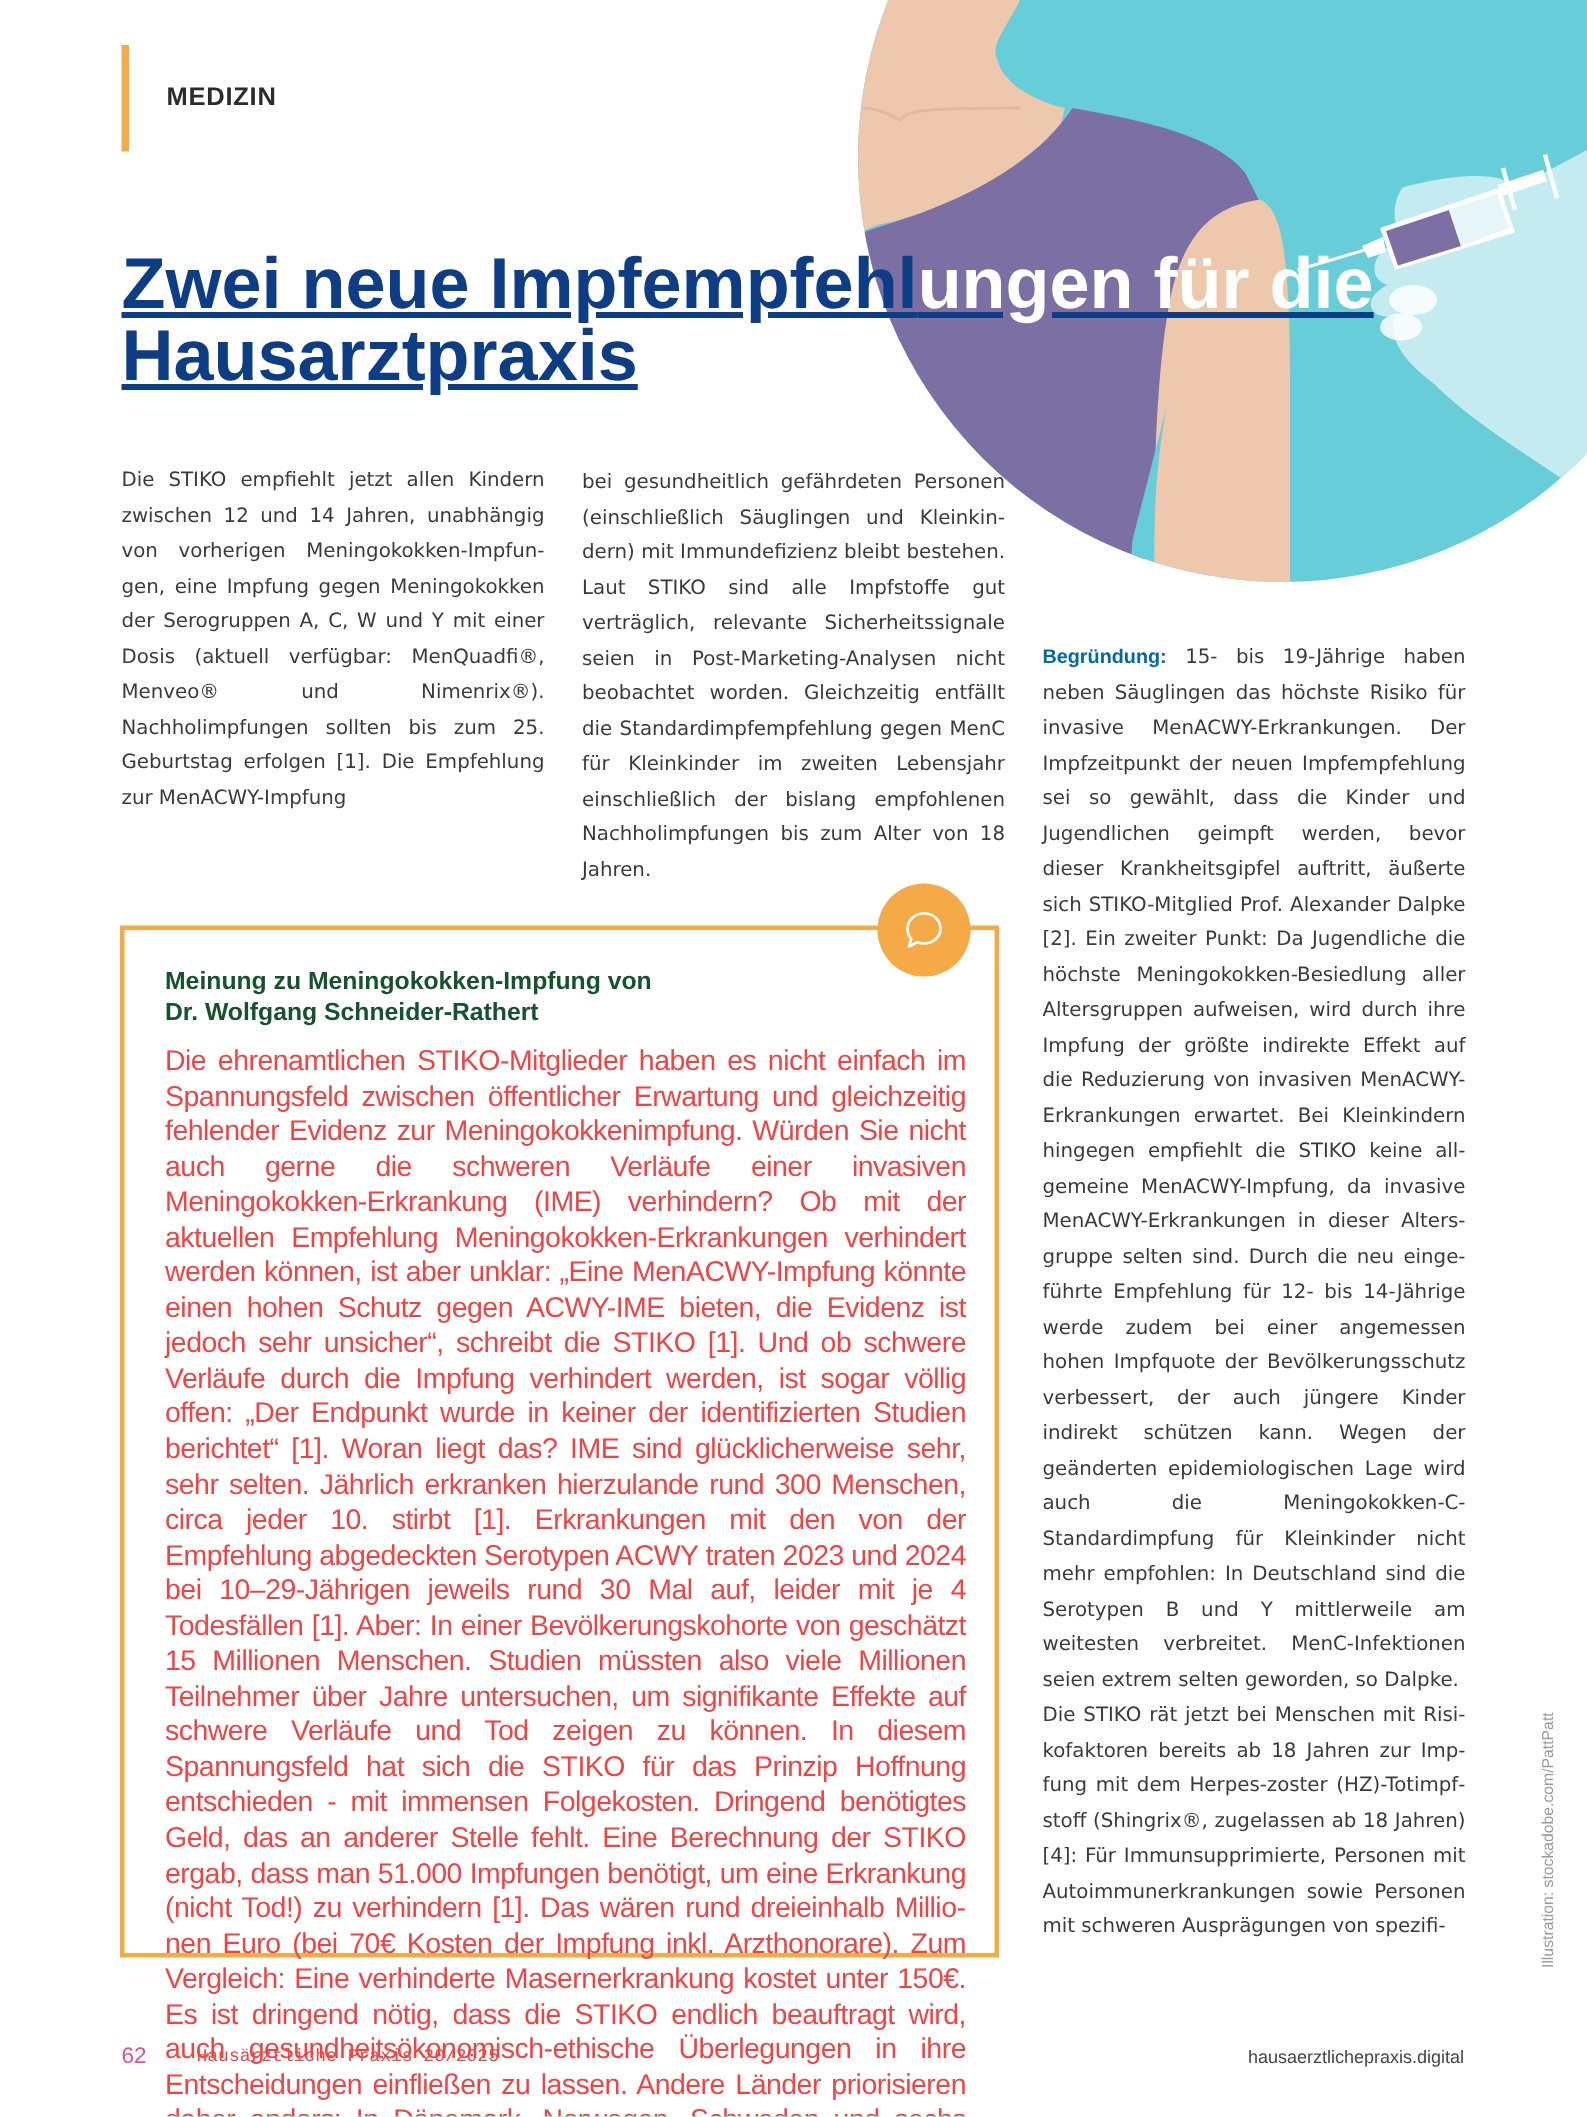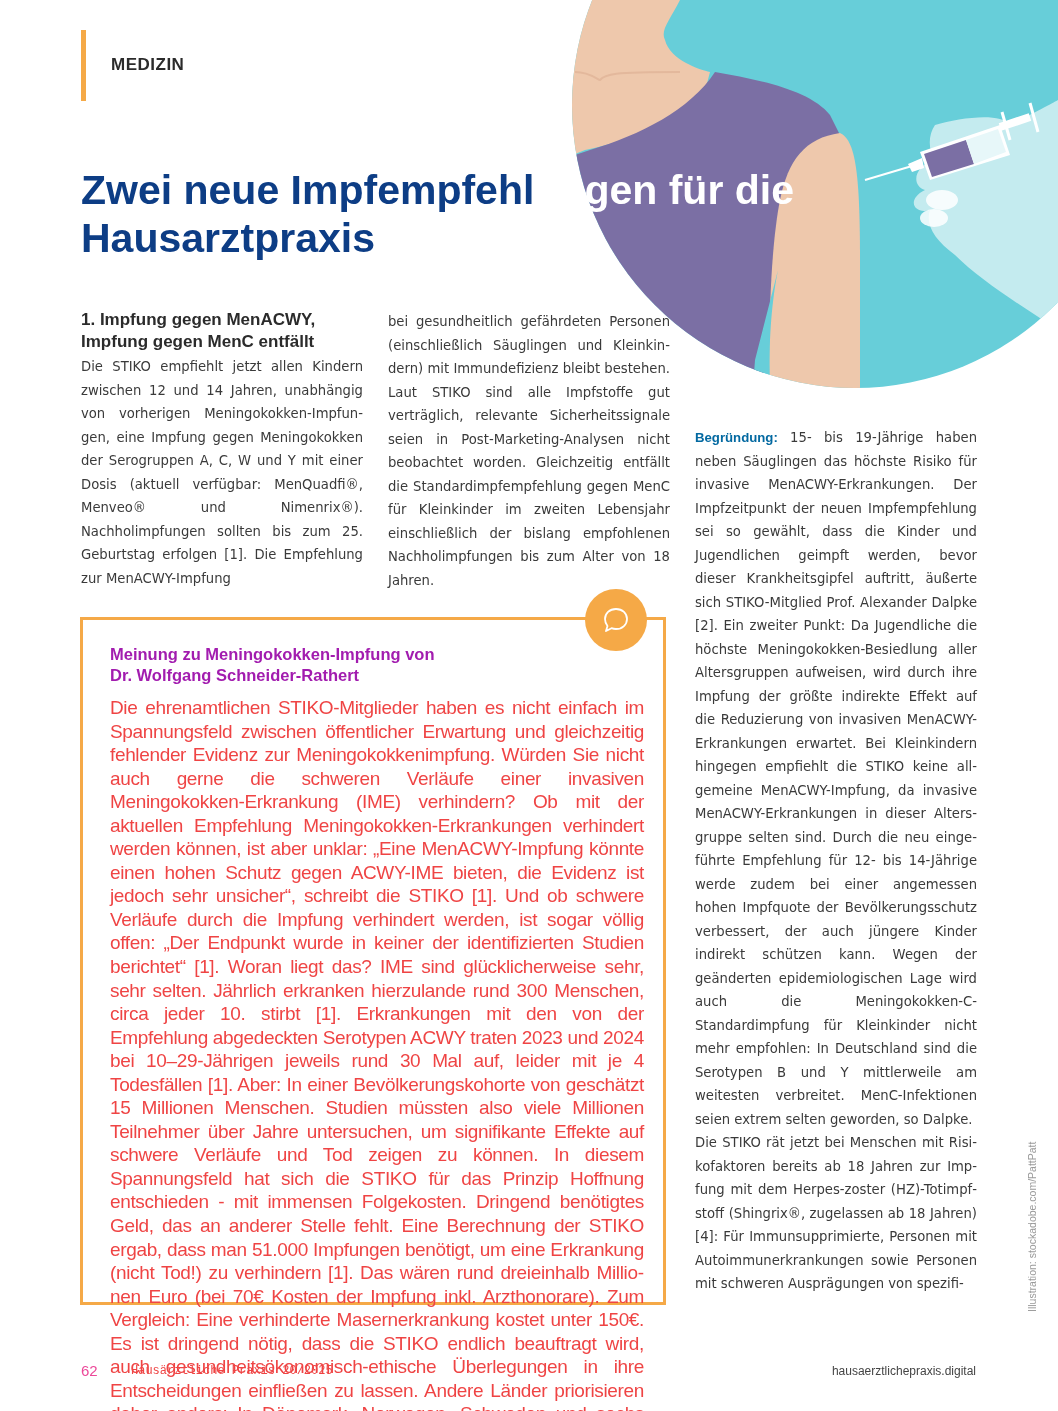--- a/index.html
+++ b/index.html
@@ -9,43 +9,43 @@
   
   .illu { position: absolute; left: 0; top: 0; width: 1058px; height: 400px; z-index: 0; }
 
   
   .section-bar { position: absolute; left: 81px; top: 30px; width: 5px; height: 71px; background: #f5a947; }
   .section-label { position: absolute; left: 111px; top: 55px; font-family: "Liberation Sans", sans-serif;
     font-weight: 700; font-size: 17px; letter-spacing: 0.5px; color: #2b2b2b; }
 
   
   .title { position: absolute; left: 81px; top: 166px; width: 900px; margin: 0; z-index: 2;
-    font-family: "Liberation Sans", sans-serif; font-weight: 700; font-size: 41px; line-height: 48px;
-    color: #0d3d85; }
+    font-family: "Liberation Sans", sans-serif; font-weight: 700; font-size: 48px; line-height: 48px;
+    color: #0d3d85; text-decoration: underline; }
   .title .w { color: #ffffff; }
 
   
   .col { position: absolute; font-family: "DejaVu Sans", sans-serif; font-size: 13.2px;
     line-height: 23.5px; color: #3a3a3a; text-align: justify; hyphens: manual; z-index: 2; }
   .col p { margin: 0; }
   .col1 { left: 81px; top: 309px; width: 282px; }
   .col2 { left: 388px; top: 310px; width: 282px; }
   .col3 { left: 695px; top: 426px; width: 282px; }
   .subhead { font-family: "Liberation Sans", sans-serif; font-weight: 700; font-size: 17px;
     line-height: 22px; color: #2b2b2b; margin: 0 0 2px 0; text-align: left; }
   .lead { font-family: "Liberation Sans", sans-serif; font-weight: 700; color: #0369a1; }
   .subhead2 { margin-top: 20px; }
 
   
   .box { position: absolute; left: 80px; top: 617px; width: 586px; height: 688px;
     border: 3px solid #f5a947; box-sizing: border-box; z-index: 2; background: #ffffff; }
   .box-badge { position: absolute; left: 585px; top: 589px; width: 62px; height: 62px;
     border-radius: 50%; background: #f5a947; z-index: 3; display: flex; align-items: center; justify-content: center; }
   .box-title { position: absolute; left: 27px; top: 24px; width: 520px; margin: 0;
-    font-family: "Liberation Sans", sans-serif; font-weight: 700; font-size: 16.5px; line-height: 21px; color: #a21caf; }
+    font-family: "Liberation Sans", sans-serif; font-weight: 700; font-size: 16.5px; line-height: 21px; color: #14532d; }
   .box-text { position: absolute; left: 27px; top: 76px; width: 534px; margin: 0;
     font-family: Liberation Sans, sans-serif; font-size: 19px; line-height: 23.55px; color: #ef4444;
     text-align: justify; letter-spacing: -0.35px; }
 
   
   .credit { position: absolute; left: 1026px; top: 1312px; transform: rotate(-90deg); transform-origin: 0 0;
     font-family: "Liberation Sans", sans-serif; font-size: 10.5px; color: #9a9a9a; white-space: nowrap; }
 
   
   .footer-num { position: absolute; left: 81px; top: 1362px; font-family: "Liberation Sans", sans-serif;
@@ -99,24 +99,20 @@
 
   <div class="section-bar"></div>
   <div class="section-label">MEDIZIN</div>
 
   <h1 class="title">
     <span>Zwei neue Impfempfehl</span><span class="w">ungen für die</span><br>
     <span>Hausarztpraxis</span>
   </h1>
 
   <div class="col col1">
-    <h2 class="subhead">
-      <span>1. Impfung gegen MenACWY,</span><br>
-      <span>Impfung gegen MenC entfällt</span>
-    </h2>
     <p>Die STIKO empfiehlt jetzt allen Kindern zwischen 12 und 14 Jahren, unabhängig von vorherigen Meningokokken-Impfun­gen, eine Impfung gegen Meningokokken der Serogruppen A, C, W und Y mit einer Dosis (aktuell verfügbar: MenQuadfi®, Men­veo® und Nimenrix®). Nachholimpfungen sollten bis zum 25. Geburtstag erfolgen [1]. Die Empfehlung zur MenACWY-Impfung</p>
   </div>
 
   <div class="col col2">
     <p>bei gesundheitlich gefährdeten Personen (einschließlich Säuglingen und Kleinkin­dern) mit Immundefizienz bleibt bestehen. Laut STIKO sind alle Impfstoffe gut verträg­lich, relevante Sicherheitssignale seien in Post-Marketing-Analysen nicht beobachtet worden. Gleichzeitig entfällt die Standard­impfempfehlung gegen MenC für Kleinkin­der im zweiten Lebensjahr einschließlich der bislang empfohlenen Nachholimpfun­gen bis zum Alter von 18 Jahren.</p>
   </div>
 
   <div class="col col3">
     <p><span class="lead">Begründung:</span><span> 15- bis 19-Jährige haben neben Säuglingen das höchste Risiko für invasive MenACWY-Erkrankungen. Der Impfzeitpunkt der neuen Impfempfehlung sei so gewählt, dass die Kinder und Jugendlichen geimpft werden, bevor dieser Krankheitsgipfel auftritt, äußerte sich STIKO-Mitglied Prof. Alexander Dalpke [2]. Ein zweiter Punkt: Da Jugendliche die höchste Meningokokken-Besiedlung aller Altersgruppen aufweisen, wird durch ihre Impfung der größte indirekte Effekt auf die Reduzierung von invasiven MenACWY-Erkrankungen erwartet. Bei Kleinkindern hingegen empfiehlt die STIKO keine all­gemeine MenACWY-Impfung, da invasive MenACWY-Erkrankungen in dieser Alters­gruppe selten sind. Durch die neu einge­führte Empfehlung für 12- bis 14-Jährige werde zudem bei einer angemessen hohen Impfquote der Bevölkerungsschutz verbes­sert, der auch jüngere Kinder indirekt schützen kann. Wegen der geänderten epi­demiologischen Lage wird auch die Menin­gokokken-C-Standardimpfung für Kleinkin­der nicht mehr empfohlen: In Deutschland sind die Serotypen B und Y mittlerweile am weitesten verbreitet. MenC-Infektionen seien extrem selten geworden, so Dalpke.</span></p>
     <p>Die STIKO rät jetzt bei Menschen mit Risi­kofaktoren bereits ab 18 Jahren zur Imp­fung mit dem Herpes-zoster (HZ)-Totimpf­stoff (Shingrix®, zugelassen ab 18 Jahren) [4]: Für Immunsupprimierte, Personen mit Autoimmunerkrankungen sowie Personen mit schweren Ausprägungen von spezifi-</p>

